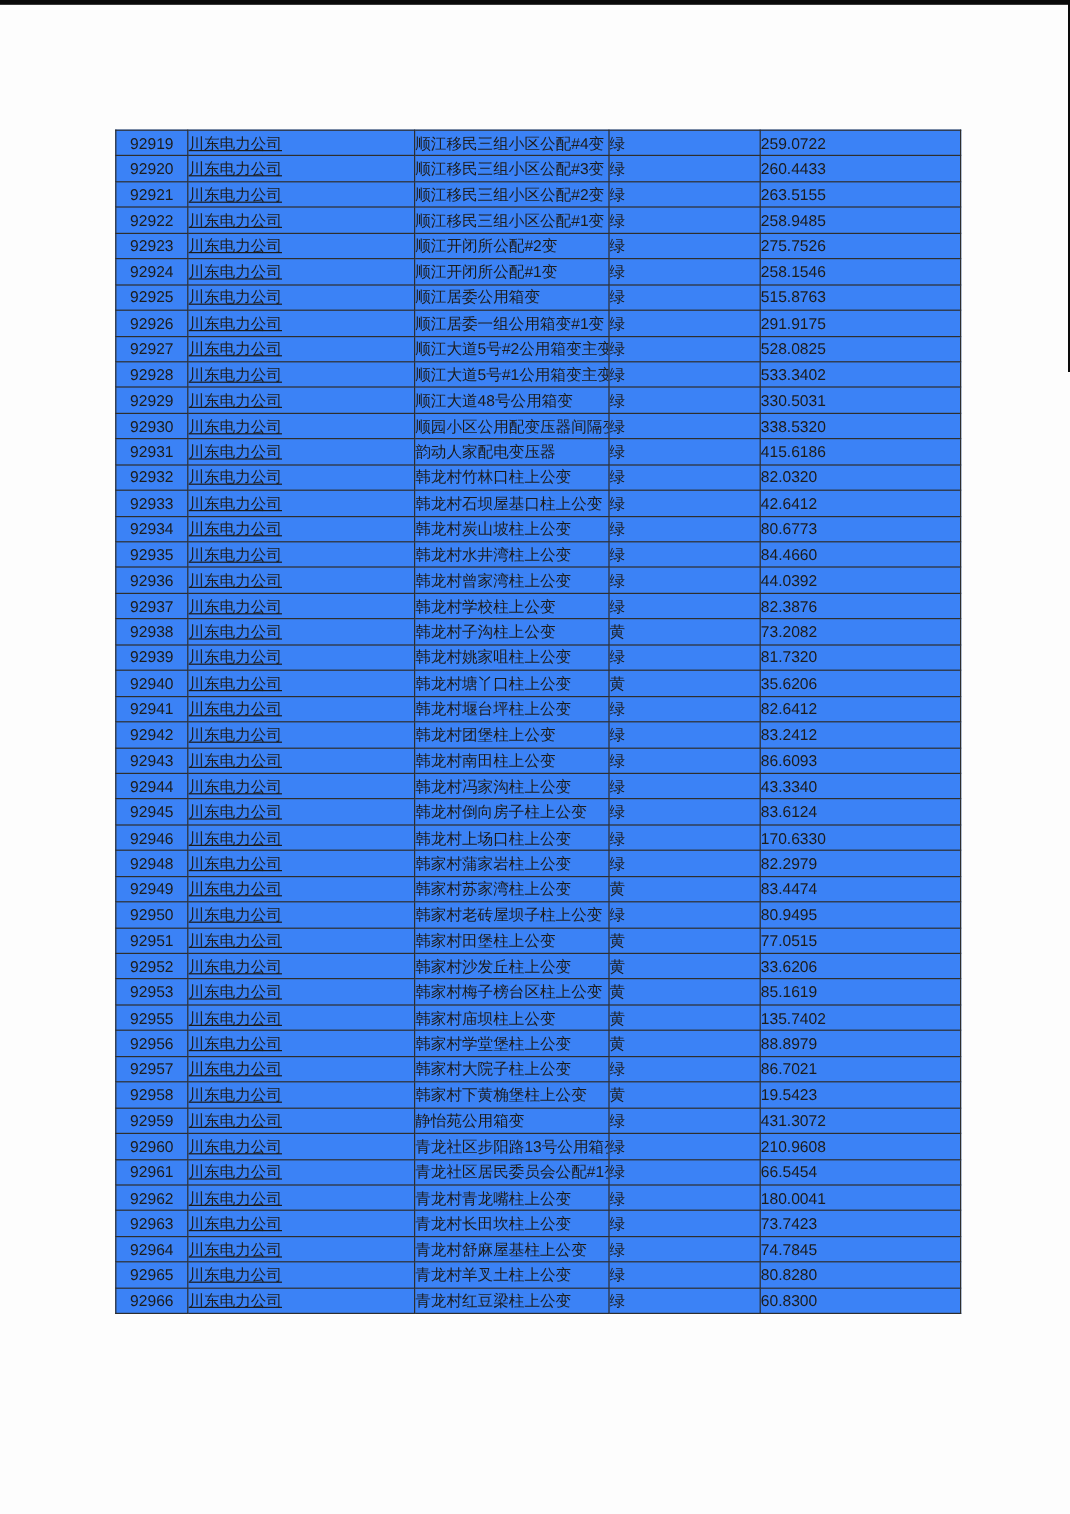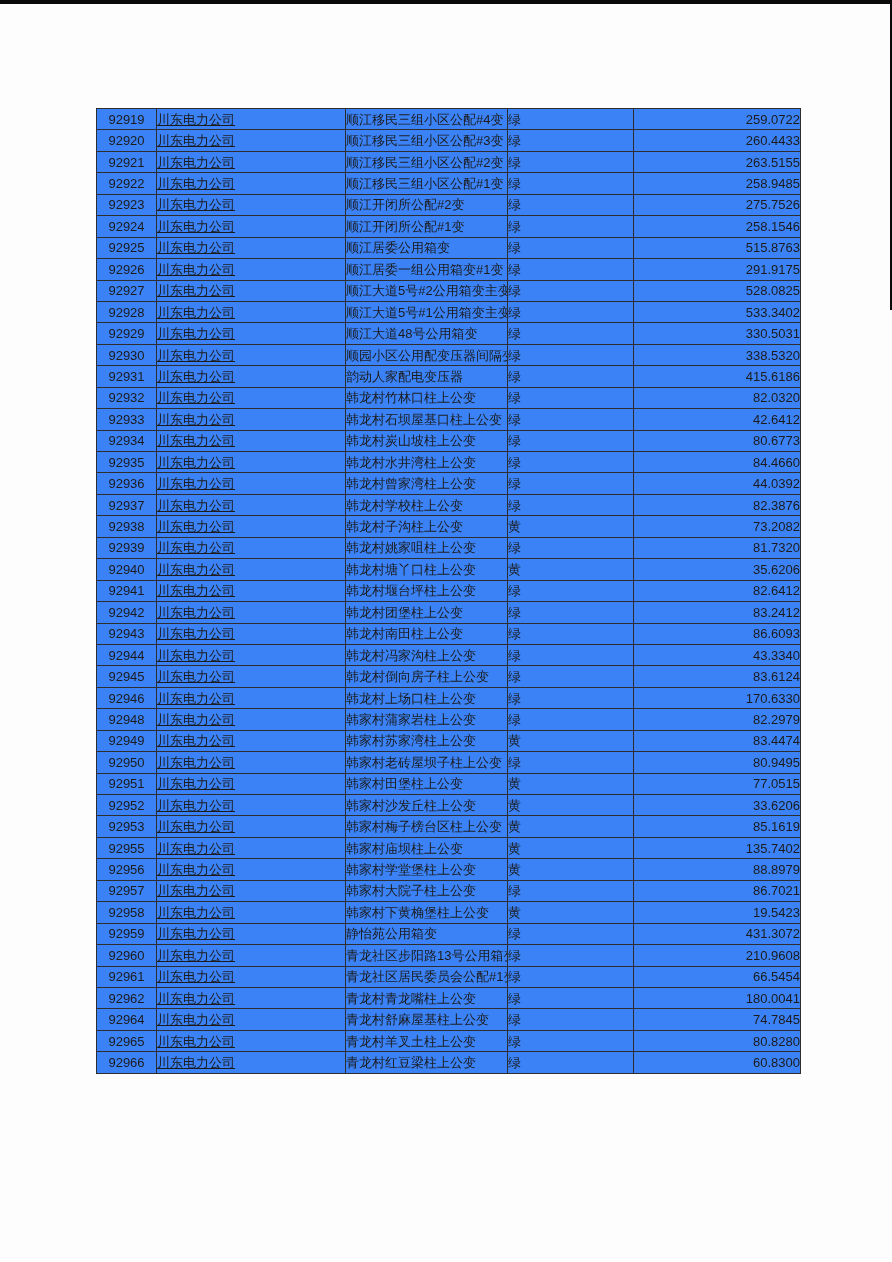--- a/index.html
+++ b/index.html
@@ -43,21 +43,21 @@
     padding: 0;
     line-height: 1;
     white-space: nowrap;
     overflow: hidden;
     color: #1c1c1c;
   }
   td.c-id    { text-align: center; }
   td.c-comp  { padding-left: 7px; text-decoration: underline; }
   td.c-name  { padding-left: 4px; }
   td.c-stat  { padding-left: 3px; }
-  td.c-val   { text-align: right; font-family: "Liberation Sans", "DejaVu Sans", sans-serif; }
+  td.c-val   { text-align: left; font-family: "Liberation Sans", "DejaVu Sans", sans-serif; }
 </style>
 </head>
 <body>
 
 <div class="scan-top-bar"></div>
 <div class="scan-right-bar"></div>
 
 <table class="data-table">
   <colgroup>
     <col style="width:60px">
@@ -398,20 +398,27 @@
   </tr>
 
   <tr>
     <td class="c-id">92962</td>
     <td class="c-comp">川东电力公司</td>
     <td class="c-name">青龙村青龙嘴柱上公变</td>
     <td class="c-stat">绿</td>
     <td class="c-val">180.0041</td>
   </tr>
 
+  <tr>
+    <td class="c-id">92963</td>
+    <td class="c-comp">川东电力公司</td>
+    <td class="c-name">青龙村长田坎柱上公变</td>
+    <td class="c-stat">绿</td>
+    <td class="c-val">73.7423</td>
+  </tr>
 
   <tr>
     <td class="c-id">92964</td>
     <td class="c-comp">川东电力公司</td>
     <td class="c-name">青龙村舒麻屋基柱上公变</td>
     <td class="c-stat">绿</td>
     <td class="c-val">74.7845</td>
   </tr>
 
   <tr>

